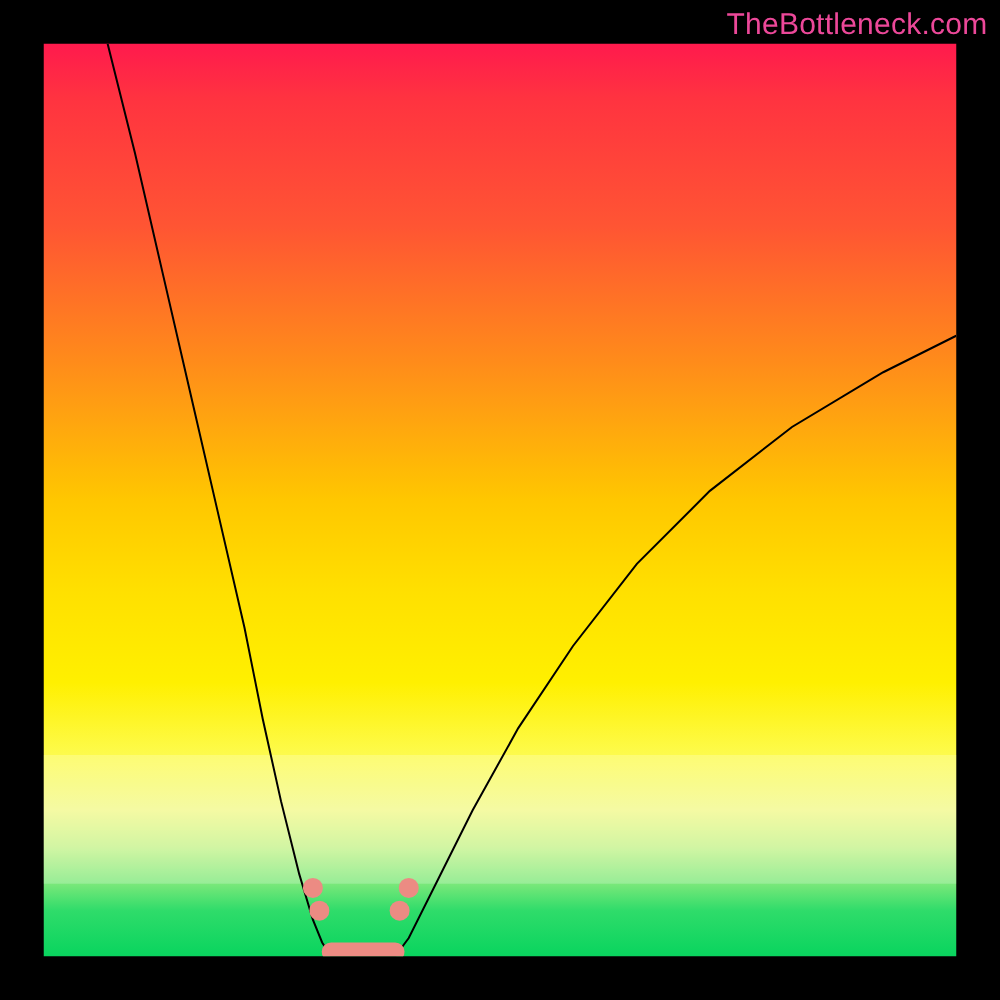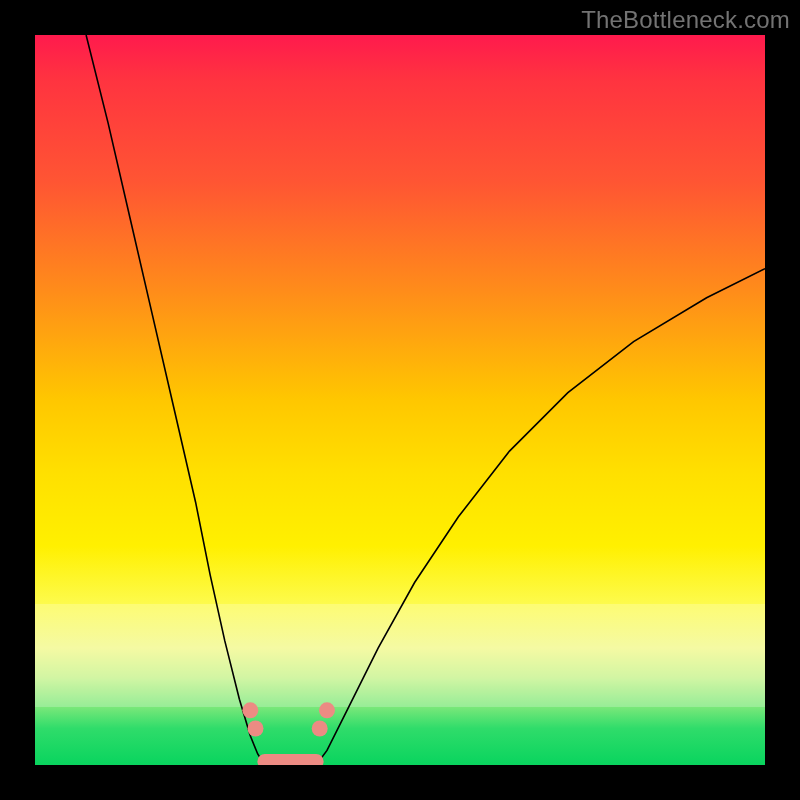--- a/index.html
+++ b/index.html
@@ -45,21 +45,21 @@
   .band {
     position: absolute;
     left: 0;
     width: 100%;
     background: rgba(255,255,255,0.22);
   }
   .watermark {
     position: absolute;
     top: 6px;
     right: 10px;
-    color: #737373;
+    color: #ec4899;
     font-size: 24px;
     font-weight: 400;
     letter-spacing: 0.2px;
   }
   svg.curve {
     position: absolute;
     left: 0;
     top: 0;
     width: 730px;
     height: 730px;

